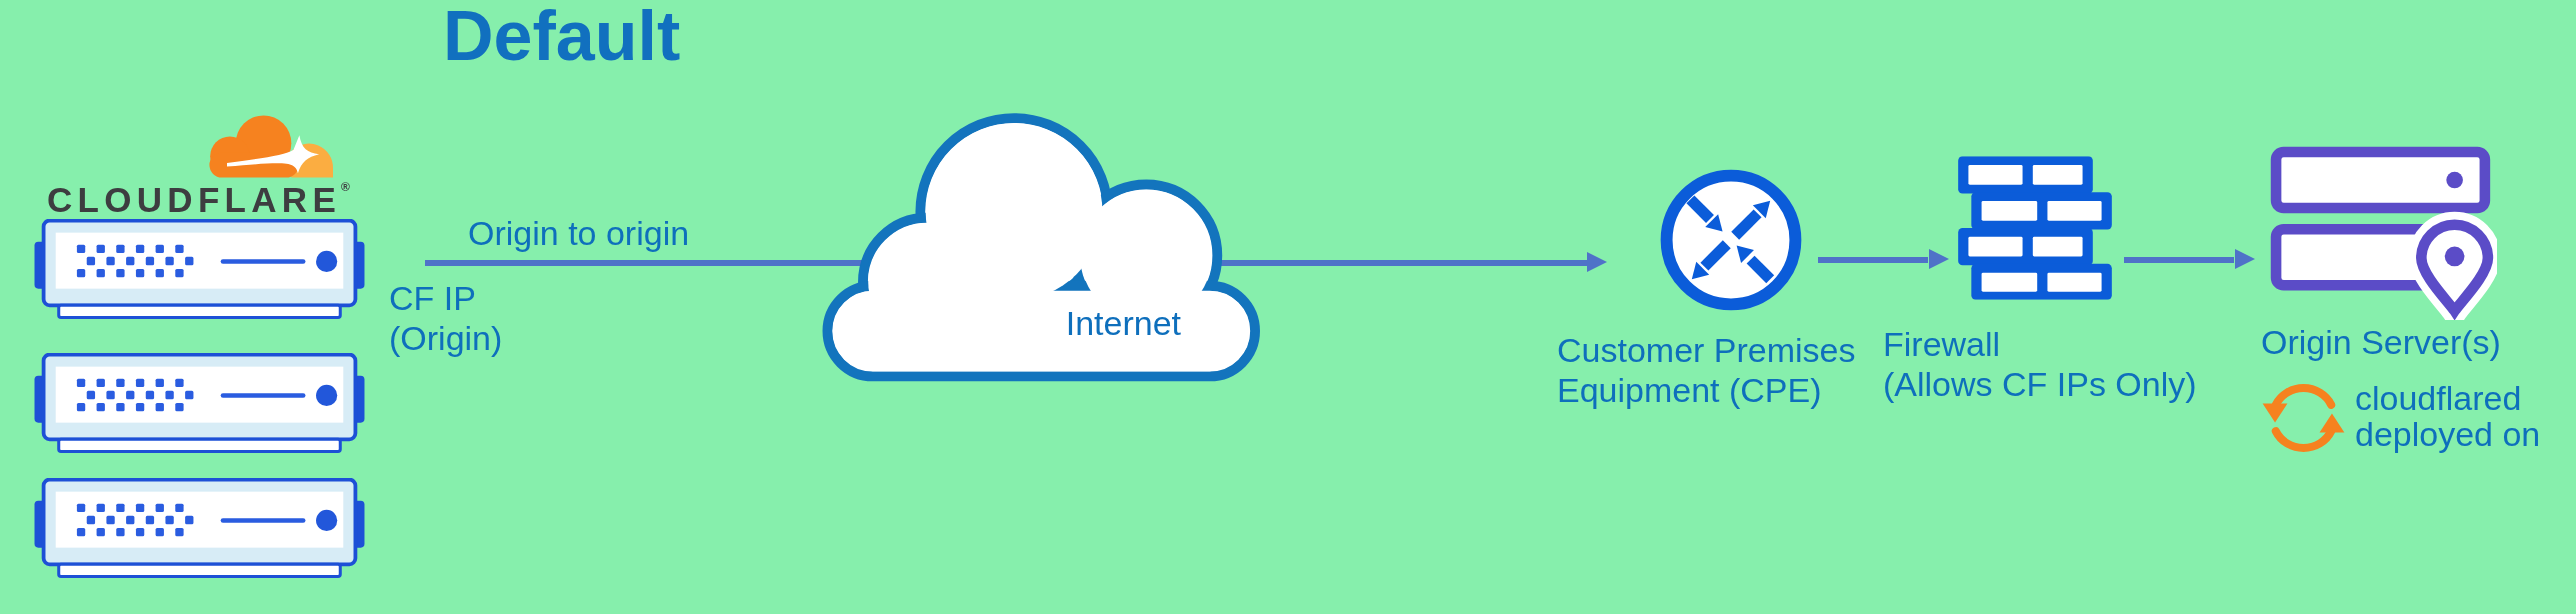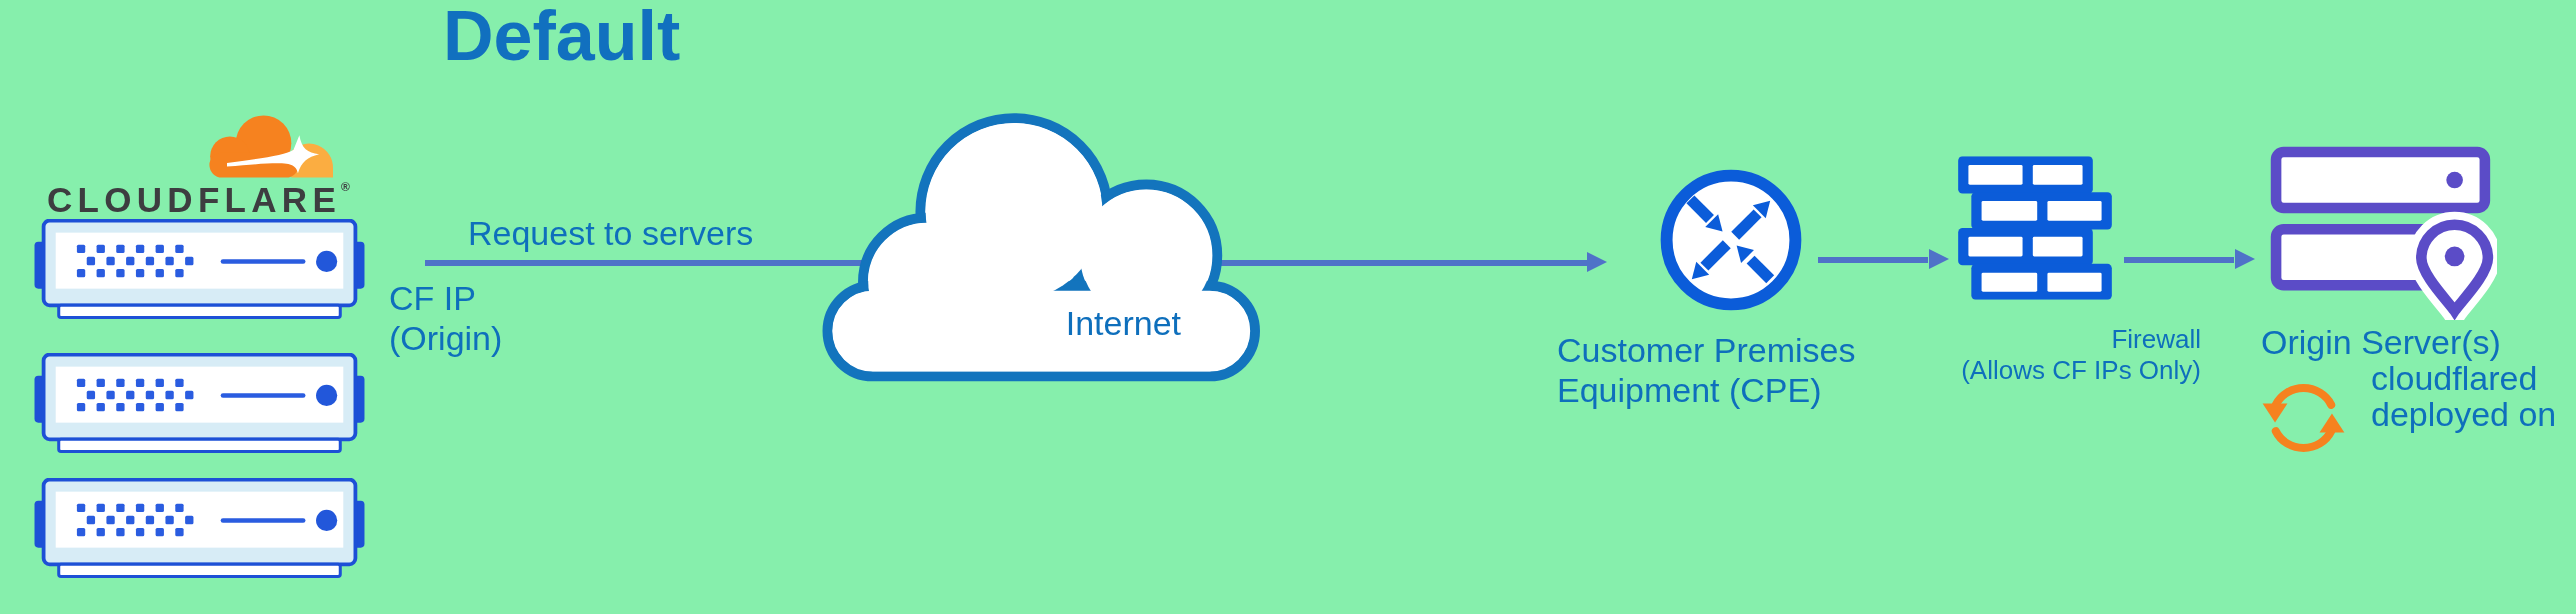--- a/index.html
+++ b/index.html
@@ -58,24 +58,24 @@
     position:absolute;
     left:893px; top:303px;
     width:288px;
     text-align:right;
     z-index:4;
   }
   .fw-label{
     position:absolute;
     left:1883px; top:324px;
     width:318px;
-    text-align:right;
+    text-align:left;
     z-index:3;
     color:#0e6fbc;
-    font-size:26px;
+    font-size:34px;
     line-height:1.18;
   }
   .tight{line-height:1.06;}
   svg.icon{position:absolute; z-index:2; overflow:visible;}
 </style>
 </head>
 <body>
 
 <svg width="0" height="0" style="position:absolute" aria-hidden="true">
   <defs>
@@ -193,21 +193,21 @@
   <svg class="icon" style="left:33px; top:353px;" width="333" height="106" viewBox="0 0 440 140">
       <use href="#sym-server"></use>
     </svg>
   <svg class="icon" style="left:33px; top:478px;" width="333" height="106" viewBox="0 0 440 140">
       <use href="#sym-server"></use>
     </svg>
 
   <div class="flow-line" style="left:425px; top:260px; width:1162px;"></div>
   <div class="flow-head" style="left:1587px; top:252px;"></div>
 
-  <div class="lbl" style="left:468px; top:213px;">Request to servers</div>
+  <div class="lbl" style="left:468px; top:213px;">Origin to origin</div>
   <div class="lbl" style="left:389px; top:278px;">
     <div>CF IP</div>
     <div>(Origin)</div>
   </div>
 
   <svg class="icon" style="left:821px; top:112px;" width="439" height="272" viewBox="0 0 580 360">
     <g stroke="#1374bd" stroke-width="13" fill="#ffffff">
       <circle cx="255" cy="132" r="124"></circle>
       <circle cx="430" cy="190" r="94"></circle>
       <circle cx="140" cy="225" r="85"></circle>
@@ -245,19 +245,19 @@
   <div class="flow-head" style="left:2235px; top:249px;"></div>
 
   <svg class="icon" style="left:2270px; top:146px;" width="227" height="174" viewBox="0 0 300 230">
       <use href="#sym-origin"></use>
     </svg>
   <div class="lbl" style="left:2261px; top:322px;">Origin Server(s)</div>
 
   <svg class="icon" style="left:2255px; top:380px;" width="97" height="76" viewBox="0 0 128 101">
       <use href="#sym-sync"></use>
     </svg>
-  <div class="lbl tight" style="left:2355px; top:360px;margin-left:16px;">
+  <div class="lbl tight" style="left:2355px; top:380px;">
     <div>cloudflared</div>
     <div>deployed on</div>
   </div>
 
 </div>
 
 
 </body></html>

